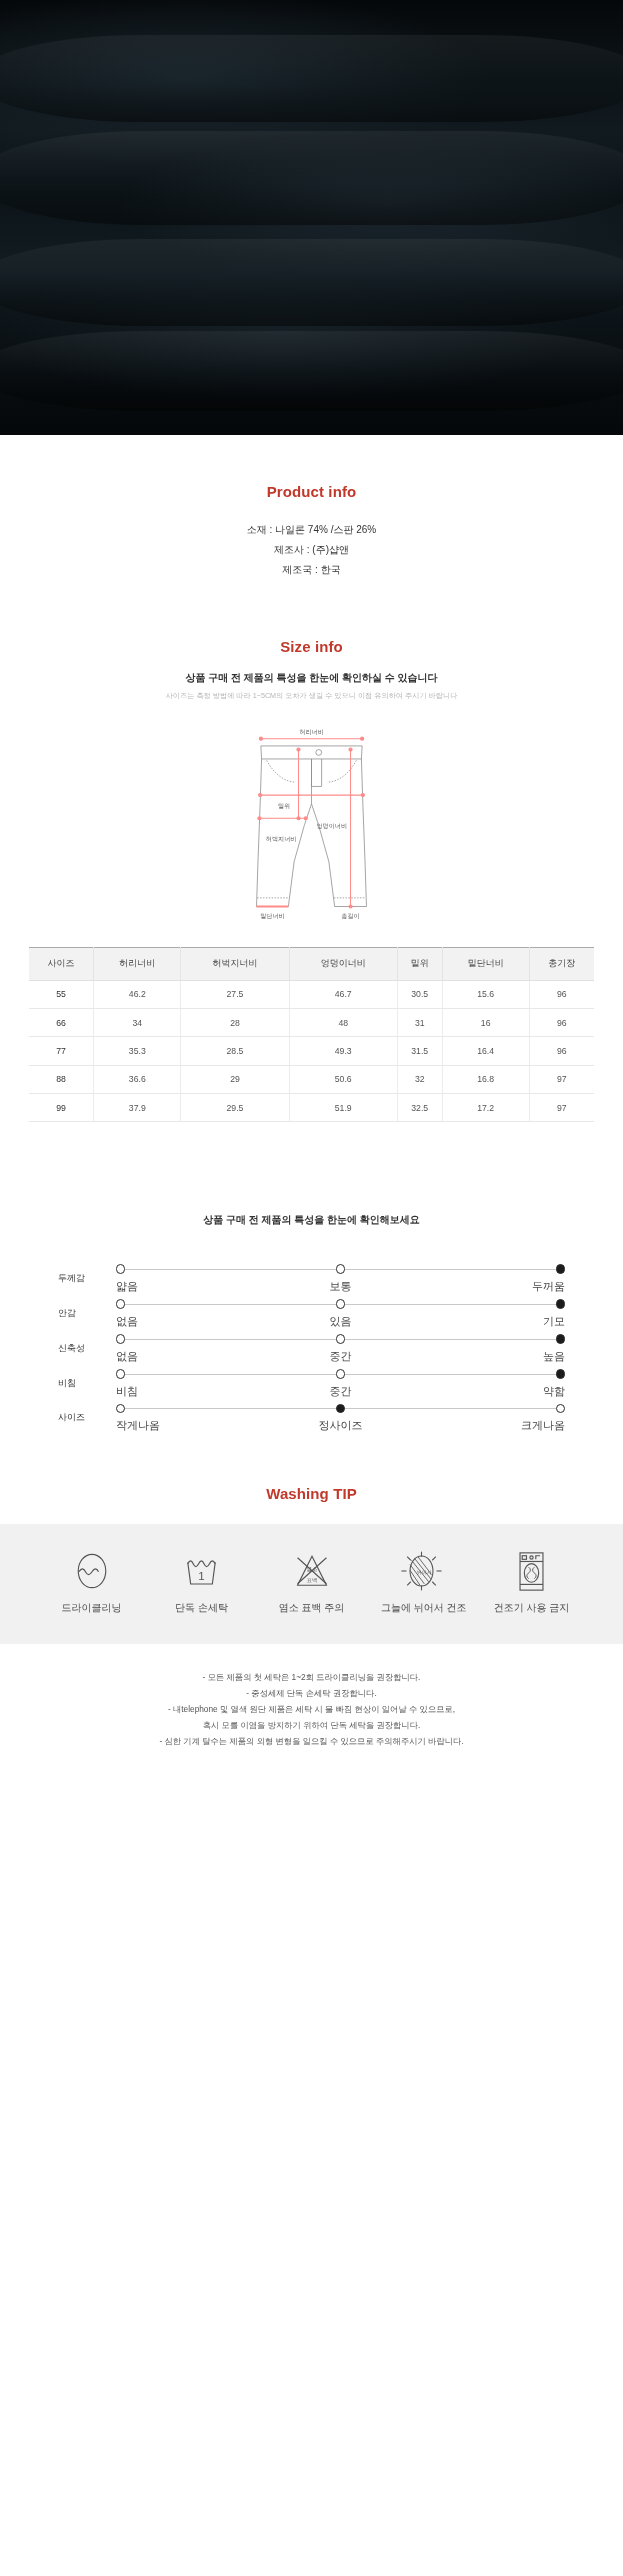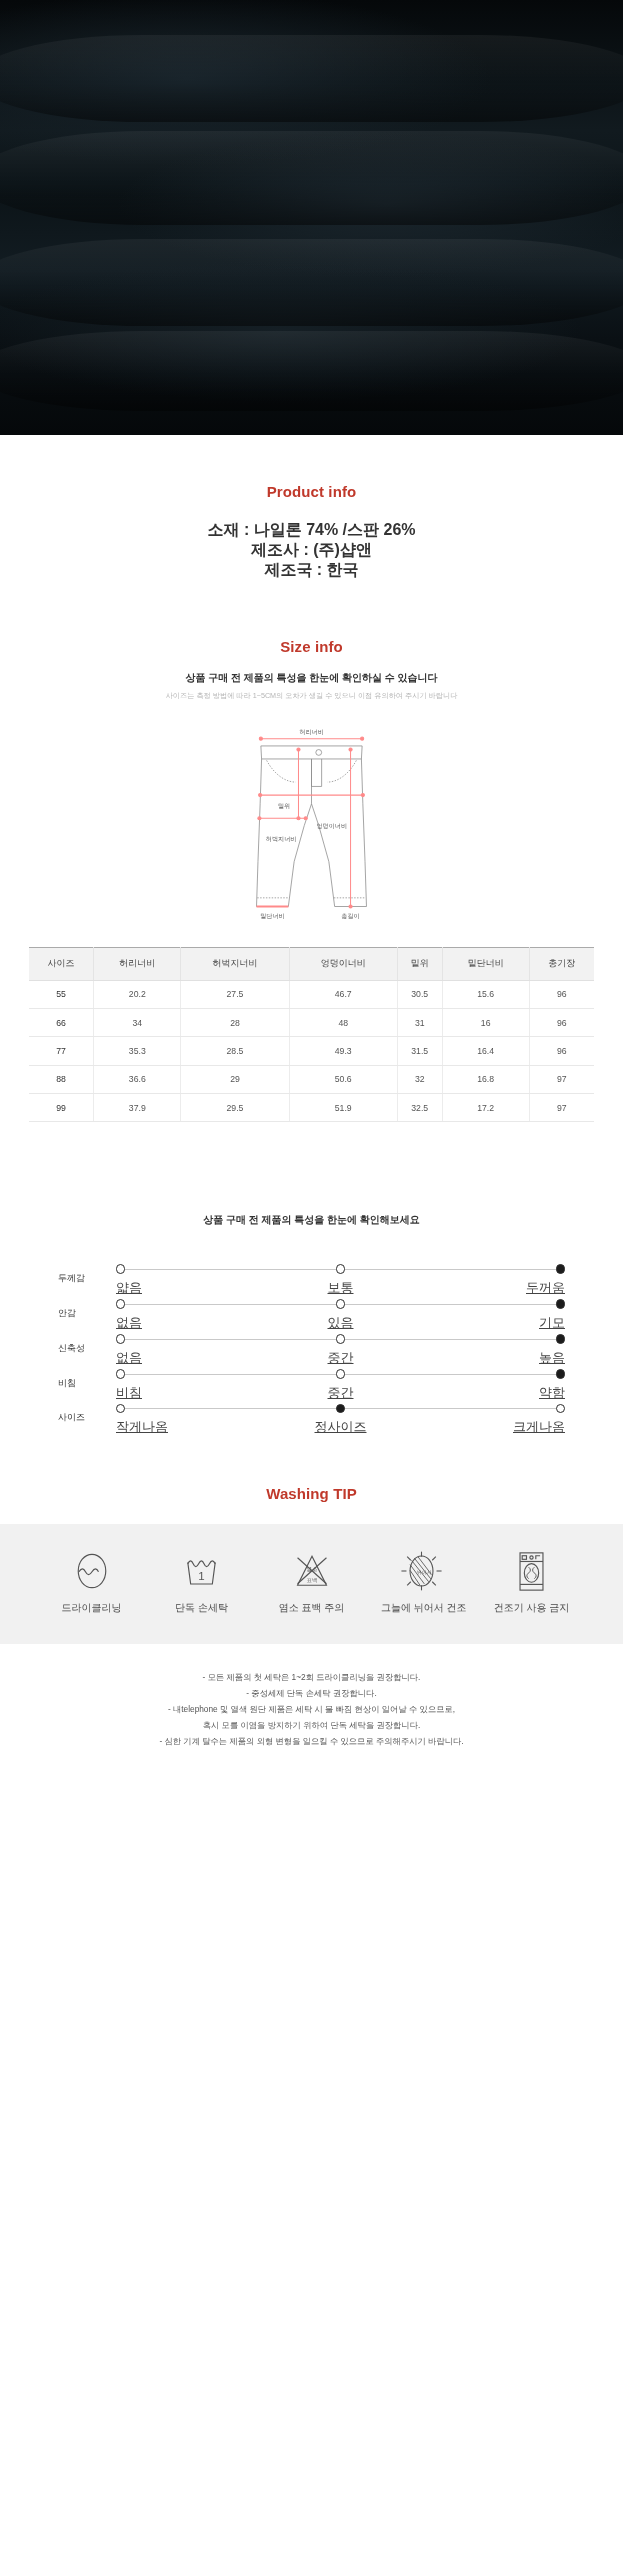--- a/index.html
+++ b/index.html
@@ -33,21 +33,21 @@
 
   
   .sect { padding: 0 29px; text-align: center; }
   .sect-title {
     color: #c0392b; font-size: 15px; font-weight: bold;
     letter-spacing: 0.1px;
   }
   .sect-sub { font-size: 10px; color: #333; font-weight: bold; }
   .sect-note { font-size: 7.2px; color: #b5b5b5; }
 
-  .info-line { font-size: 16px; color: #333; font-weight: bold; line-height: 20px; }
+  .info-line { font-size: 10px; color: #333; font-weight: normal; line-height: 20px; }
 
   
   .diagram-wrap { display:flex; justify-content:center; }
 
   
   table.size {
     width: 565px; margin: 0 auto; border-collapse: collapse;
     font-size: 8.7px; color: #555;
   }
   table.size thead th {
@@ -78,22 +78,22 @@
     position:absolute; left: 4.3px; right: 4.3px; top: 9.4px;
     height: 0.7px; background: #c9c9c9;
   }
   .cp-pt { position: absolute; top: 5px; transform: translateX(-50%); }
   .cp-dot {
     width: 9.4px; height: 9.4px; border-radius: 50%;
     border: 1.2px solid #2b2b2b; background: #fff; margin: 0 auto;
   }
   .cp-dot.on { background: #1c1c1c; }
   .cp-txt {
-    margin-top: 5px; font-size: 13px; color: #444; white-space: nowrap;
-    text-align: center; transform: translateX(0); text-decoration: underline;
+    margin-top: 5px; font-size: 11px; color: #444; white-space: nowrap;
+    text-align: center; transform: translateX(0);
   }
 
   
   .wash-box {
     background: #f1f1f1; width: 623px; padding: 25px 0 29px;
     display:flex; justify-content:center; gap: 29px;
   }
   .wash-item { width: 81px; text-align:center; }
   .wash-ico { height: 45px; display:flex; align-items:center; justify-content:center; }
   .wash-cap { font-size: 10px; color: #4a4a4a; margin-top: 7.2px; white-space: nowrap; }
@@ -190,21 +190,21 @@
           <th>허벅지너비</th>
           <th>엉덩이너비</th>
           <th>밑위</th>
           <th>밑단너비</th>
           <th>총기장</th>
         </tr>
       </thead>
       <tbody>
         <tr>
           <td>55</td>
-          <td>20.2</td>
+          <td>46.2</td>
           <td>27.5</td>
           <td>46.7</td>
           <td>30.5</td>
           <td>15.6</td>
           <td>96</td>
         </tr>
         <tr>
           <td>66</td>
           <td>34</td>
           <td>28</td>

